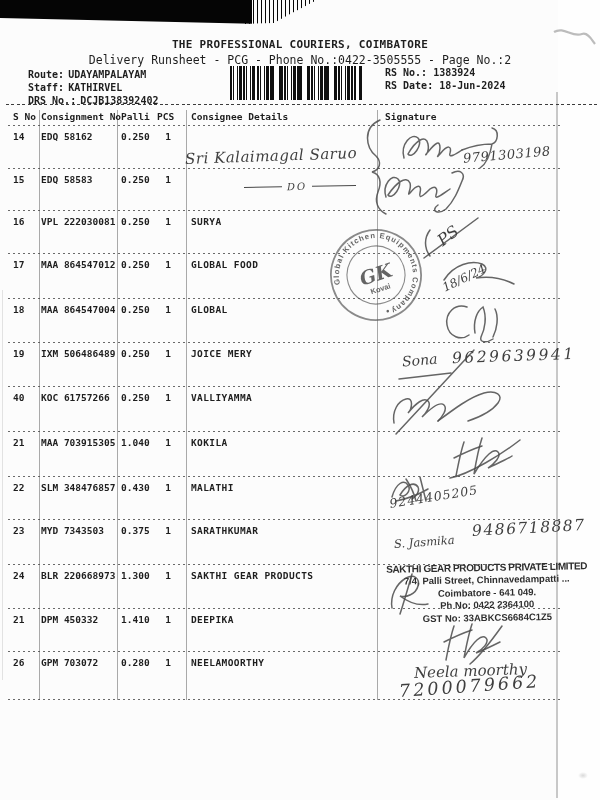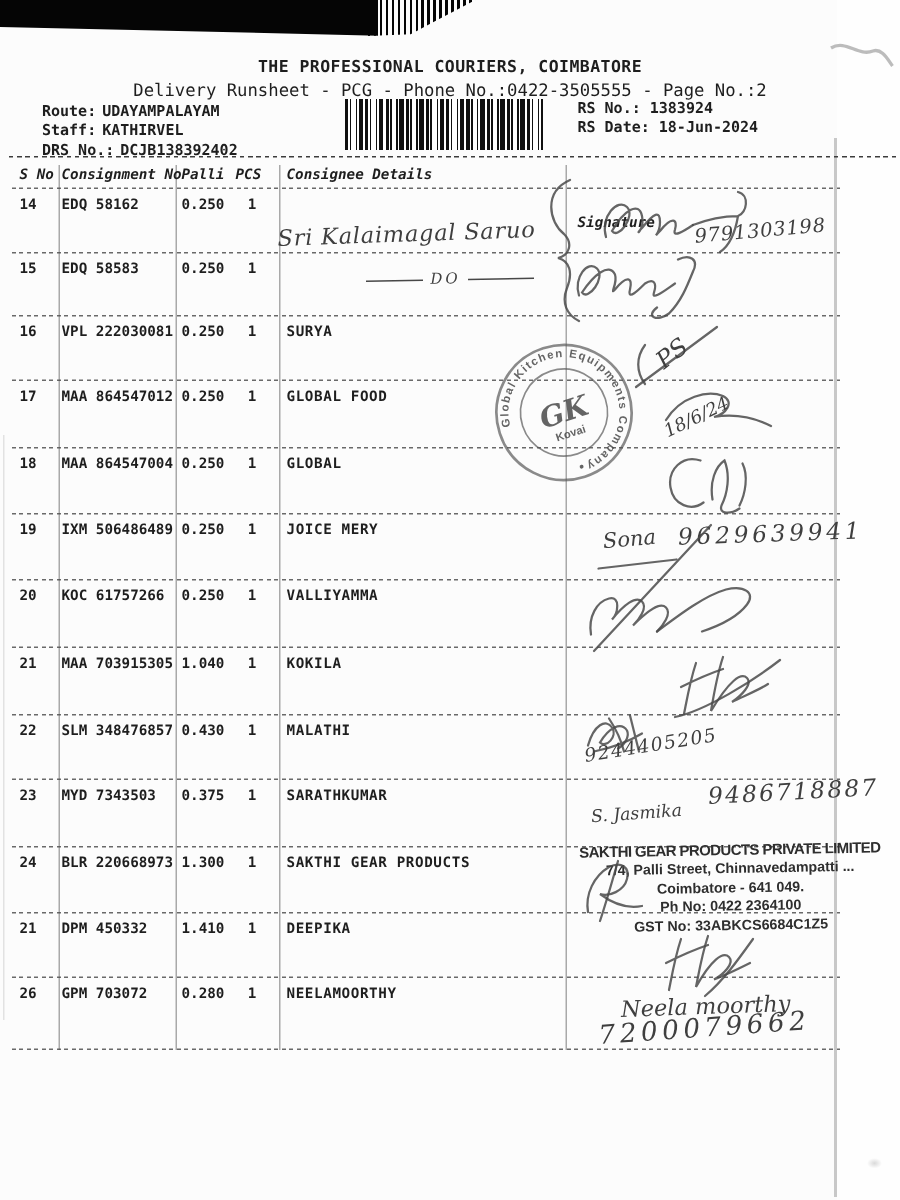--- a/index.html
+++ b/index.html
@@ -25,29 +25,29 @@
   .meta-left{position:absolute;left:28px;top:68px;font-size:10px;font-weight:bold;line-height:13px;}
   .meta-left .lbl{margin-right:4px;}
   .meta-right{position:absolute;left:385px;top:66px;font-size:10px;font-weight:bold;line-height:13px;}
   .barcode{position:absolute;left:230px;top:66px;width:132px;height:34px;
     background:repeating-linear-gradient(90deg,#101010 0 2px,#fff 2px 3px,#101010 3px 4px,#fff 4px 7px,#101010 7px 8px,#fff 8px 9px,#101010 9px 12px,#fff 12px 13.5px);}
   .dotline{position:absolute;left:6px;top:104px;width:594px;height:1.4px;
     background:repeating-linear-gradient(90deg,#3c3c3c 0 3px,transparent 3px 5.5px);}
   
   .table{position:absolute;left:8px;top:110px;width:552px;height:590px;}
   .vline{position:absolute;top:0;bottom:0;width:1px;background:#8d8d8d;opacity:.75;}
-  .thead{position:relative;height:16px;font-style:italic;}
+  .thead{position:relative;height:16px;}
   .thead .th{position:absolute;top:1px;font-size:9.5px;font-weight:bold;white-space:nowrap;}
   .dashafter::after{content:"";position:absolute;left:0;right:0;bottom:0;height:1px;
     background:repeating-linear-gradient(90deg,#4f4f4f 0 2.5px,transparent 2.5px 5px);opacity:.85;}
   .t-row{position:relative;}
   .t-row .c{position:absolute;top:5px;font-size:9.5px;font-weight:bold;white-space:nowrap;}
   .c-sno{left:5px;}  .c-con{left:33px;}  .c-wt{left:113px;}
   .c-pcs{left:147px;width:26px;text-align:center;}  .c-name{left:183px;letter-spacing:.4px;}
-  .th-sno{left:5px;} .th-con{left:33px;} .th-wt{left:113px;} .th-pcs{left:149px;} .th-det{left:183px;} .th-sig{left:377px;margin-top:32px;}
+  .th-sno{left:5px;} .th-con{left:33px;} .th-wt{left:113px;} .th-pcs{left:149px;} .th-det{left:183px;} .th-sig{left:377px;}
   .rows .t-row:nth-of-type(1){height:43px}.rows .t-row:nth-of-type(2){height:42px}
   .rows .t-row:nth-of-type(3){height:43px}.rows .t-row:nth-of-type(4){height:45px}
   .rows .t-row:nth-of-type(5){height:44px}.rows .t-row:nth-of-type(6){height:44px}
   .rows .t-row:nth-of-type(7){height:45px}.rows .t-row:nth-of-type(8){height:45px}
   .rows .t-row:nth-of-type(9){height:43px}.rows .t-row:nth-of-type(10){height:45px}
   .rows .t-row:nth-of-type(11){height:44px}.rows .t-row:nth-of-type(12){height:43px}
   .rows .t-row:nth-of-type(13){height:48px}
   
   .hw{position:absolute;font-family:"DejaVu Serif",serif;font-style:italic;color:#3f3f3f;white-space:nowrap;z-index:5;}
   .ink{position:absolute;z-index:5;}
@@ -153,21 +153,21 @@
 
         <div class="t-row dashafter">
           <span class="c c-sno">19</span>
           <span class="c c-con">IXM 506486489</span>
           <span class="c c-wt">0.250</span>
           <span class="c c-pcs">1</span>
           <span class="c c-name">JOICE MERY</span>
         </div>
 
         <div class="t-row dashafter">
-          <span class="c c-sno">20</span>
+          <span class="c c-sno">40</span>
           <span class="c c-con">KOC 61757266</span>
           <span class="c c-wt">0.250</span>
           <span class="c c-pcs">1</span>
           <span class="c c-name">VALLIYAMMA</span>
         </div>
 
         <div class="t-row dashafter">
           <span class="c c-sno">21</span>
           <span class="c c-con">MAA 703915305</span>
           <span class="c c-wt">1.040</span>

